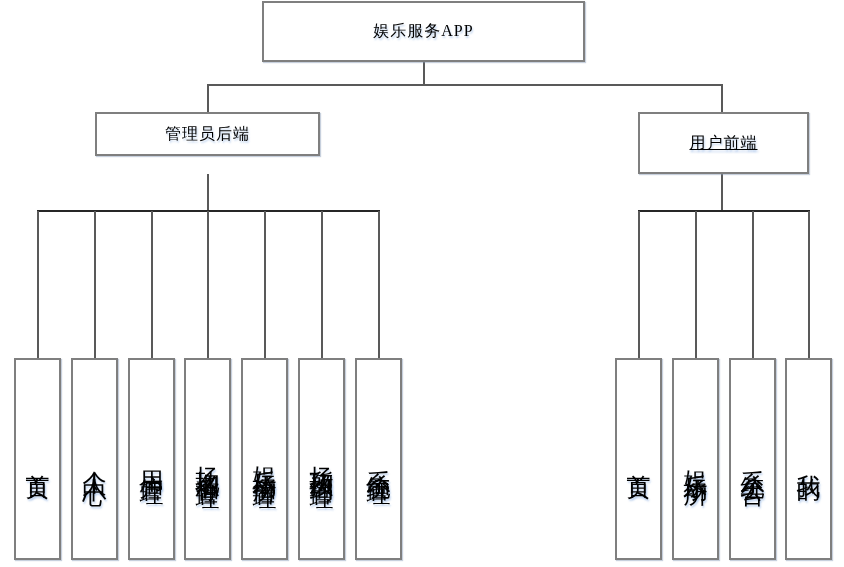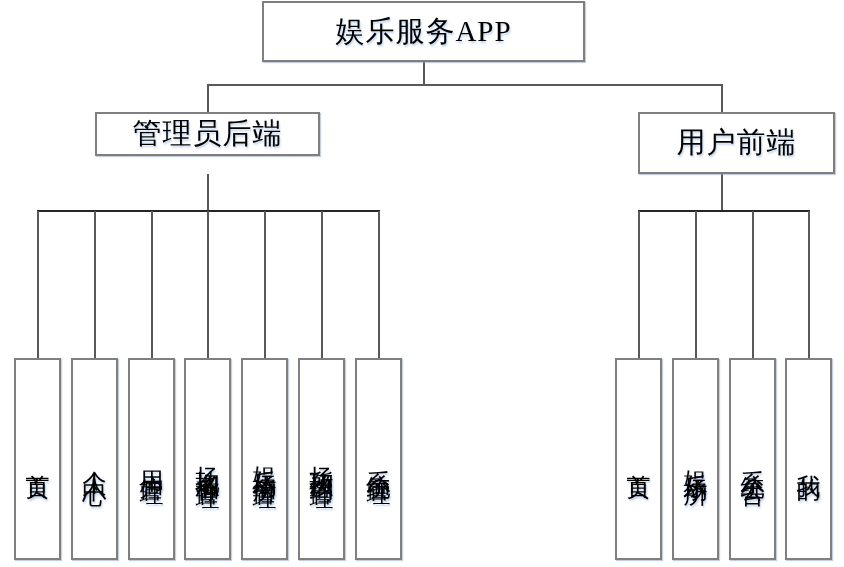--- a/index.html
+++ b/index.html
@@ -31,34 +31,34 @@
     align-items: center;
     justify-content: center;
     color: #000000;
     box-shadow: 1px 1px 1px rgba(130,150,180,0.45);
   }
   .node .lbl {
     text-shadow: 1px 2px 2px rgba(175,200,235,0.8);
     white-space: nowrap;
   }
   .h-node .lbl {
-    font-size: 29px;
+    font-size: 16px;
     letter-spacing: 1px;
   }
   .leaf .lbl {
     writing-mode: vertical-rl;
     text-orientation: upright;
     font-size: 24px;
     line-height: 1;
     letter-spacing: 4px;
   }
   
   .root-node  { left: 262px; top: 1px;   width: 323px; height: 61px; }
   .mid-left   { left: 95px;  top: 112px; width: 225px; height: 44px; }
-  .mid-right  { left: 638px; top: 112px; width: 197px; height: 62px; }
+  .mid-right  { left: 638px; top: 112px; width: 171px; height: 62px; text-decoration: underline; }
   
   .leaf { top: 358px; width: 47px; height: 202px; }
   .l0 { left: 14px; }  .l1 { left: 71px; }  .l2 { left: 128px; }
   .l3 { left: 184px; } .l4 { left: 241px; } .l5 { left: 298px; }
   .l6 { left: 355px; }
   .r0 { left: 615px; } .r1 { left: 672px; } .r2 { left: 729px; }
   .r3 { left: 785px; }
 </style>
 </head>
 <body>

